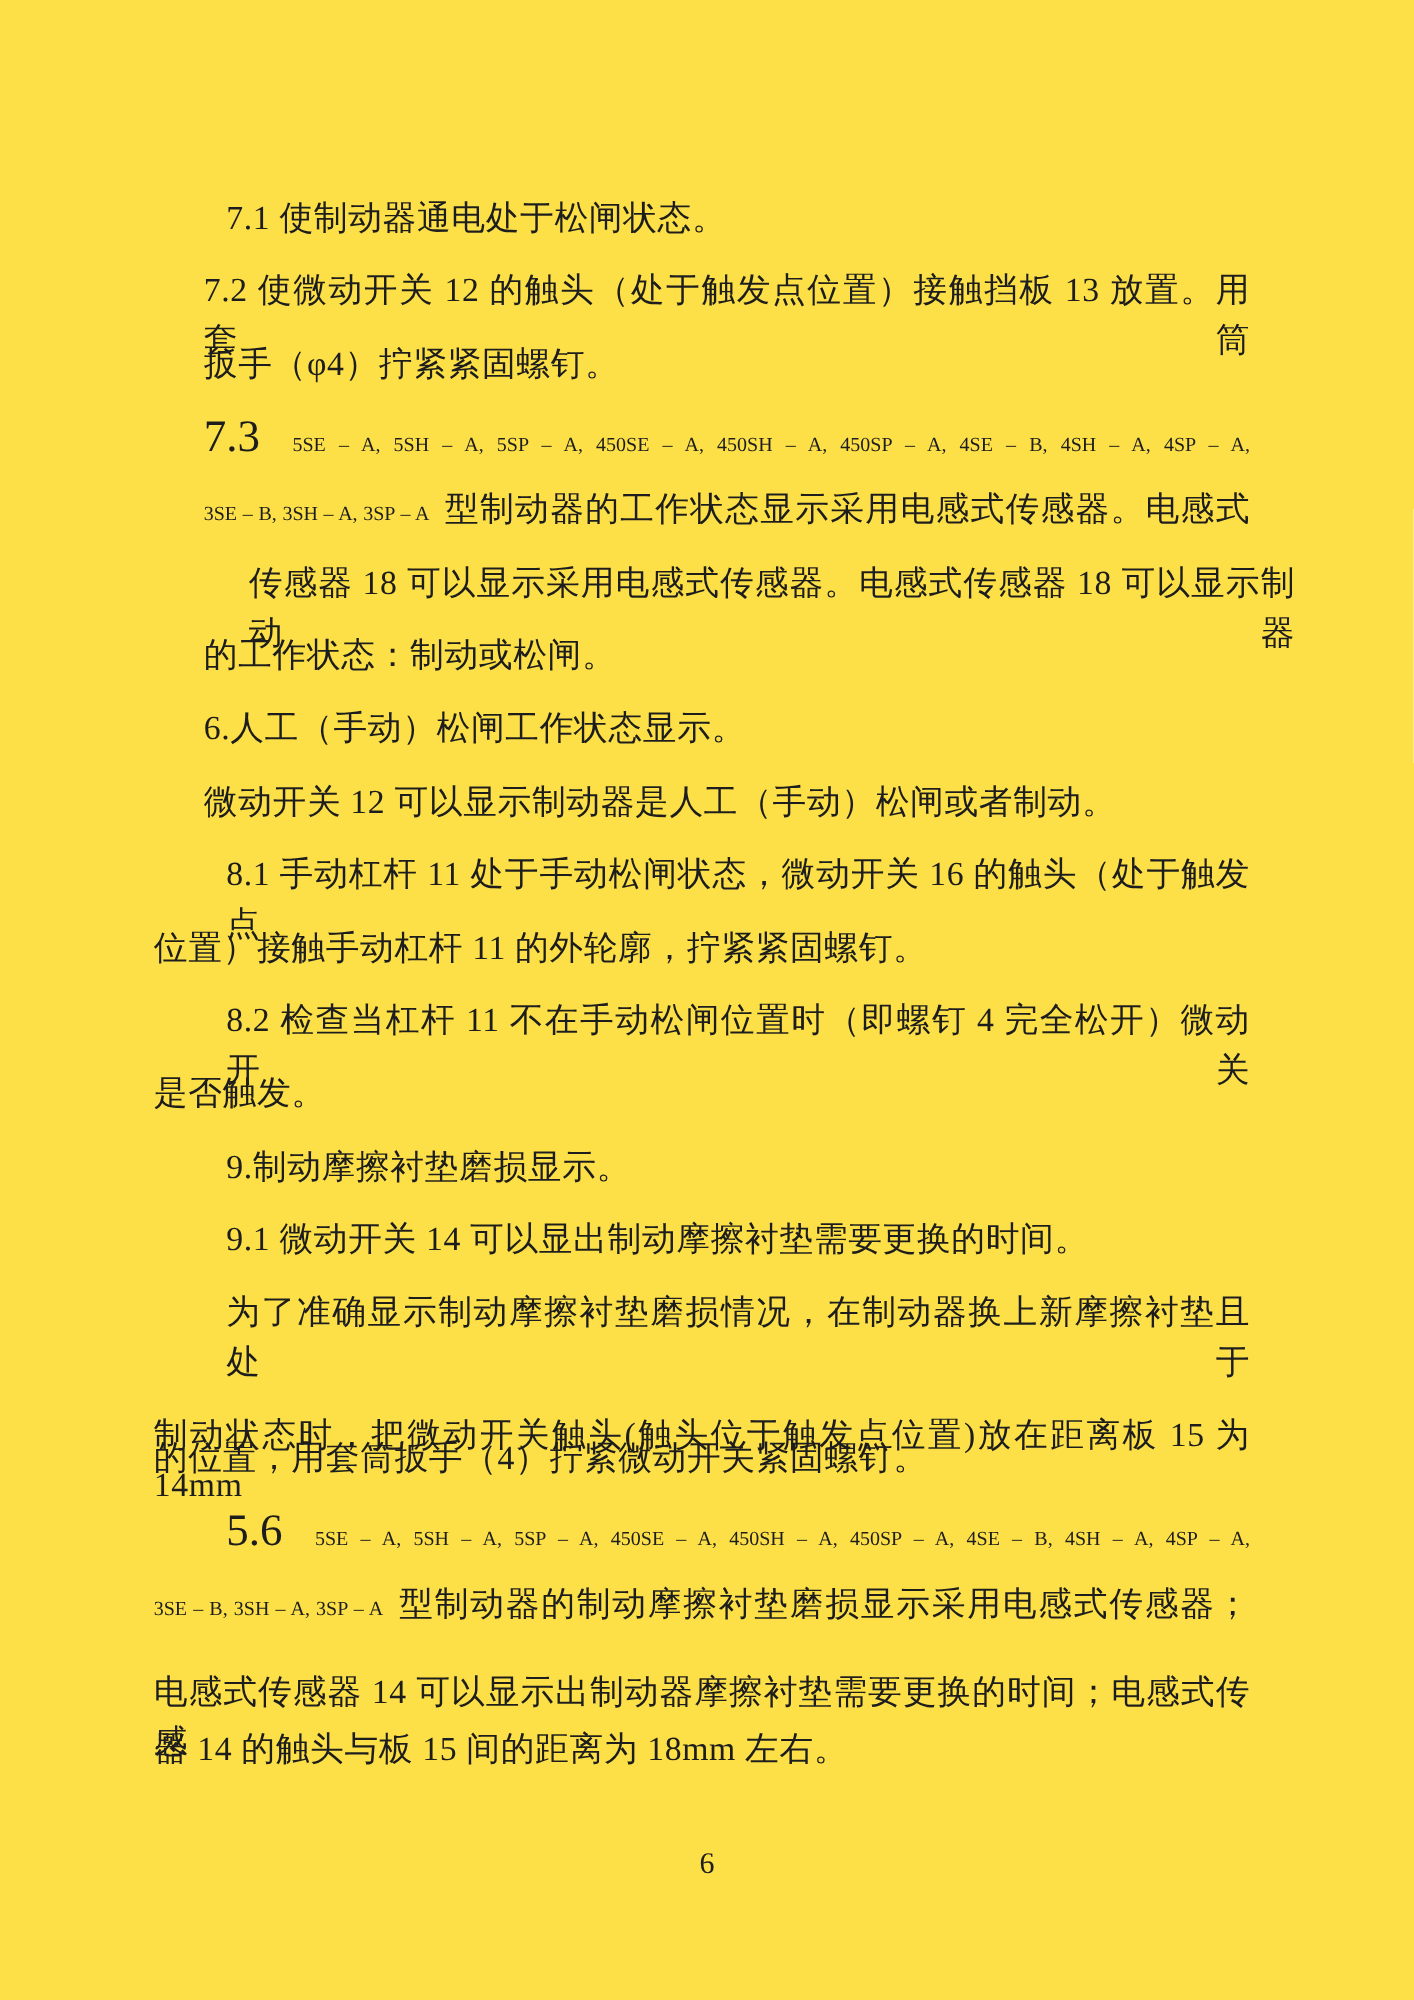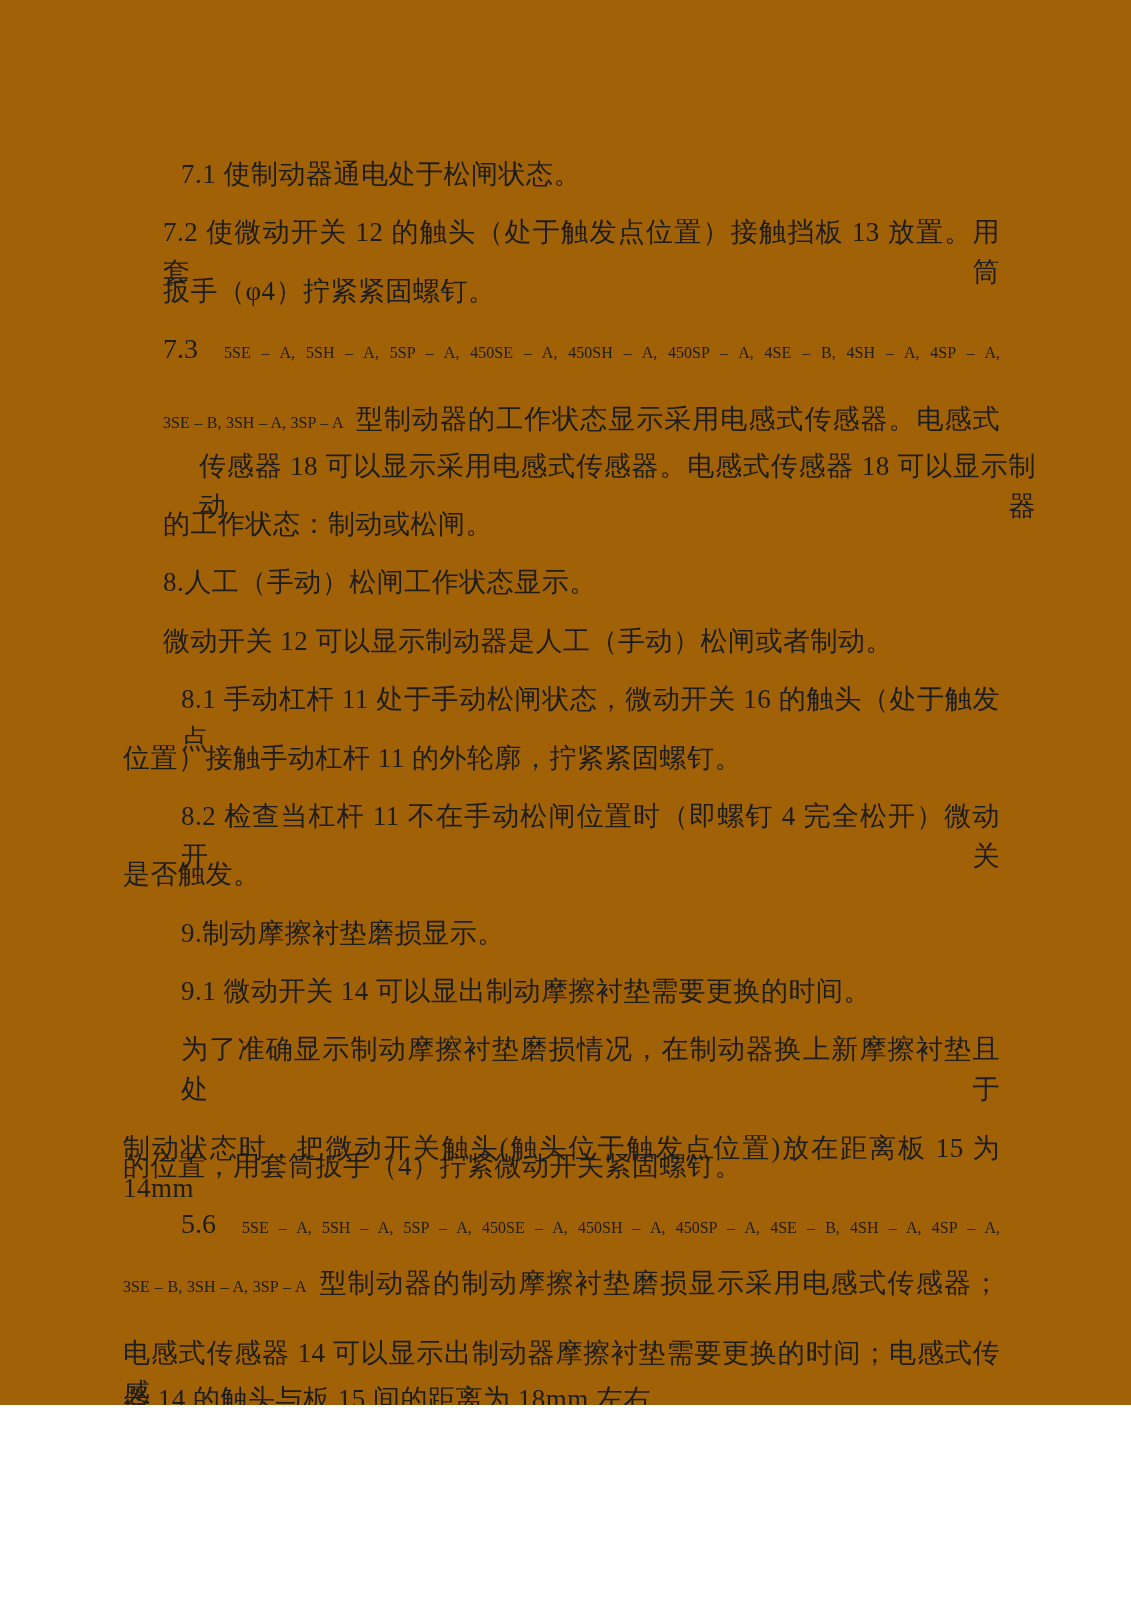--- a/index.html
+++ b/index.html
@@ -3,42 +3,42 @@
 <meta charset="utf-8">
 <style>
   html, body {
     margin: 0;
     padding: 0;
     background: #ffffff;
   }
   #page {
     position: relative;
     width: 1131px;
-    height: 1405px;
-    background: #a16207;
+    height: 1600px;
+    background: #fde047;
     overflow: hidden;
     font-family: "Liberation Serif", "DejaVu Serif", serif;
   }
   .line {
     position: absolute;
     line-height: 40px;
     font-size: 27px;
     color: #1d1d1d;
     white-space: normal;
   }
   .line.just {
     text-align: justify;
     text-align-last: justify;
   }
   .seg-cjk {
     font-size: 27px;
     letter-spacing: 0.5px;
   }
   .seg-num {
-    font-size: 28px;
+    font-size: 36px;
     margin-right: 26px;
   }
   .seg-code {
     font-size: 16px;
   }
   .seg-code + .seg-cjk {
     margin-left: 12px;
   }
   #page-number {
     position: absolute;
@@ -52,24 +52,24 @@
 </style>
 </head>
 <body>
 
 <div id="page">
   <div id="lines-container">
       <div class="line" style="top: 154px; left: 181px; width: 819px;"><span class="seg-cjk">7.1 使制动器通电处于松闸状态。</span></div>
       <div class="line just" style="top: 212px; left: 163px; width: 837px;"><span class="seg-cjk">7.2 使微动开关 12 的触头（处于触发点位置）接触挡板 13 放置。用套筒</span></div>
       <div class="line" style="top: 271px; left: 163px; width: 837px;"><span class="seg-cjk">扳手（φ4）拧紧紧固螺钉。</span></div>
       <div class="line just" style="top: 329px; left: 163px; width: 837px;"><span class="seg-num">7.3</span><span class="seg-code">5SE – A, 5SH – A, 5SP – A, 450SE – A, 450SH – A, 450SP – A, 4SE – B, 4SH – A, 4SP – A,</span></div>
-      <div class="line just" style="top: 387px; left: 163px; width: 837px; margin-top: 12px;"><span class="seg-code">3SE – B, 3SH – A, 3SP – A</span><span class="seg-cjk">型制动器的工作状态显示采用电感式传感器。电感式</span></div>
+      <div class="line just" style="top: 387px; left: 163px; width: 837px;"><span class="seg-code">3SE – B, 3SH – A, 3SP – A</span><span class="seg-cjk">型制动器的工作状态显示采用电感式传感器。电感式</span></div>
       <div class="line just" style="top: 446px; left: 163px; width: 837px; margin-left: 36px;"><span class="seg-cjk">传感器 18 可以显示采用电感式传感器。电感式传感器 18 可以显示制动器</span></div>
       <div class="line" style="top: 504px; left: 163px; width: 837px;"><span class="seg-cjk">的工作状态：制动或松闸。</span></div>
-      <div class="line" style="top: 562px; left: 163px; width: 837px;"><span class="seg-cjk">8.人工（手动）松闸工作状态显示。</span></div>
+      <div class="line" style="top: 562px; left: 163px; width: 837px;"><span class="seg-cjk">6.人工（手动）松闸工作状态显示。</span></div>
       <div class="line" style="top: 621px; left: 163px; width: 837px;"><span class="seg-cjk">微动开关 12 可以显示制动器是人工（手动）松闸或者制动。</span></div>
       <div class="line just" style="top: 679px; left: 181px; width: 819px;"><span class="seg-cjk">8.1 手动杠杆 11 处于手动松闸状态，微动开关 16 的触头（处于触发点</span></div>
       <div class="line" style="top: 738px; left: 123px; width: 877px;"><span class="seg-cjk">位置）接触手动杠杆 11 的外轮廓，拧紧紧固螺钉。</span></div>
       <div class="line just" style="top: 796px; left: 181px; width: 819px;"><span class="seg-cjk">8.2 检查当杠杆 11 不在手动松闸位置时（即螺钉 4 完全松开）微动开关</span></div>
       <div class="line" style="top: 854px; left: 123px; width: 877px;"><span class="seg-cjk">是否触发。</span></div>
       <div class="line" style="top: 913px; left: 181px; width: 819px;"><span class="seg-cjk">9.制动摩擦衬垫磨损显示。</span></div>
       <div class="line" style="top: 971px; left: 181px; width: 819px;"><span class="seg-cjk">9.1 微动开关 14 可以显出制动摩擦衬垫需要更换的时间。</span></div>
       <div class="line just" style="top: 1029px; left: 181px; width: 819px;"><span class="seg-cjk">为了准确显示制动摩擦衬垫磨损情况，在制动器换上新摩擦衬垫且处于</span></div>
       <div class="line just" style="top: 1128px; left: 123px; width: 877px;"><span class="seg-cjk">制动状态时，把微动开关触头(触头位于触发点位置)放在距离板 15 为 14mm</span></div>
       <div class="line" style="top: 1146px; left: 123px; width: 877px;"><span class="seg-cjk">的位置，用套筒扳手（4）拧紧微动开关紧固螺钉。</span></div>

